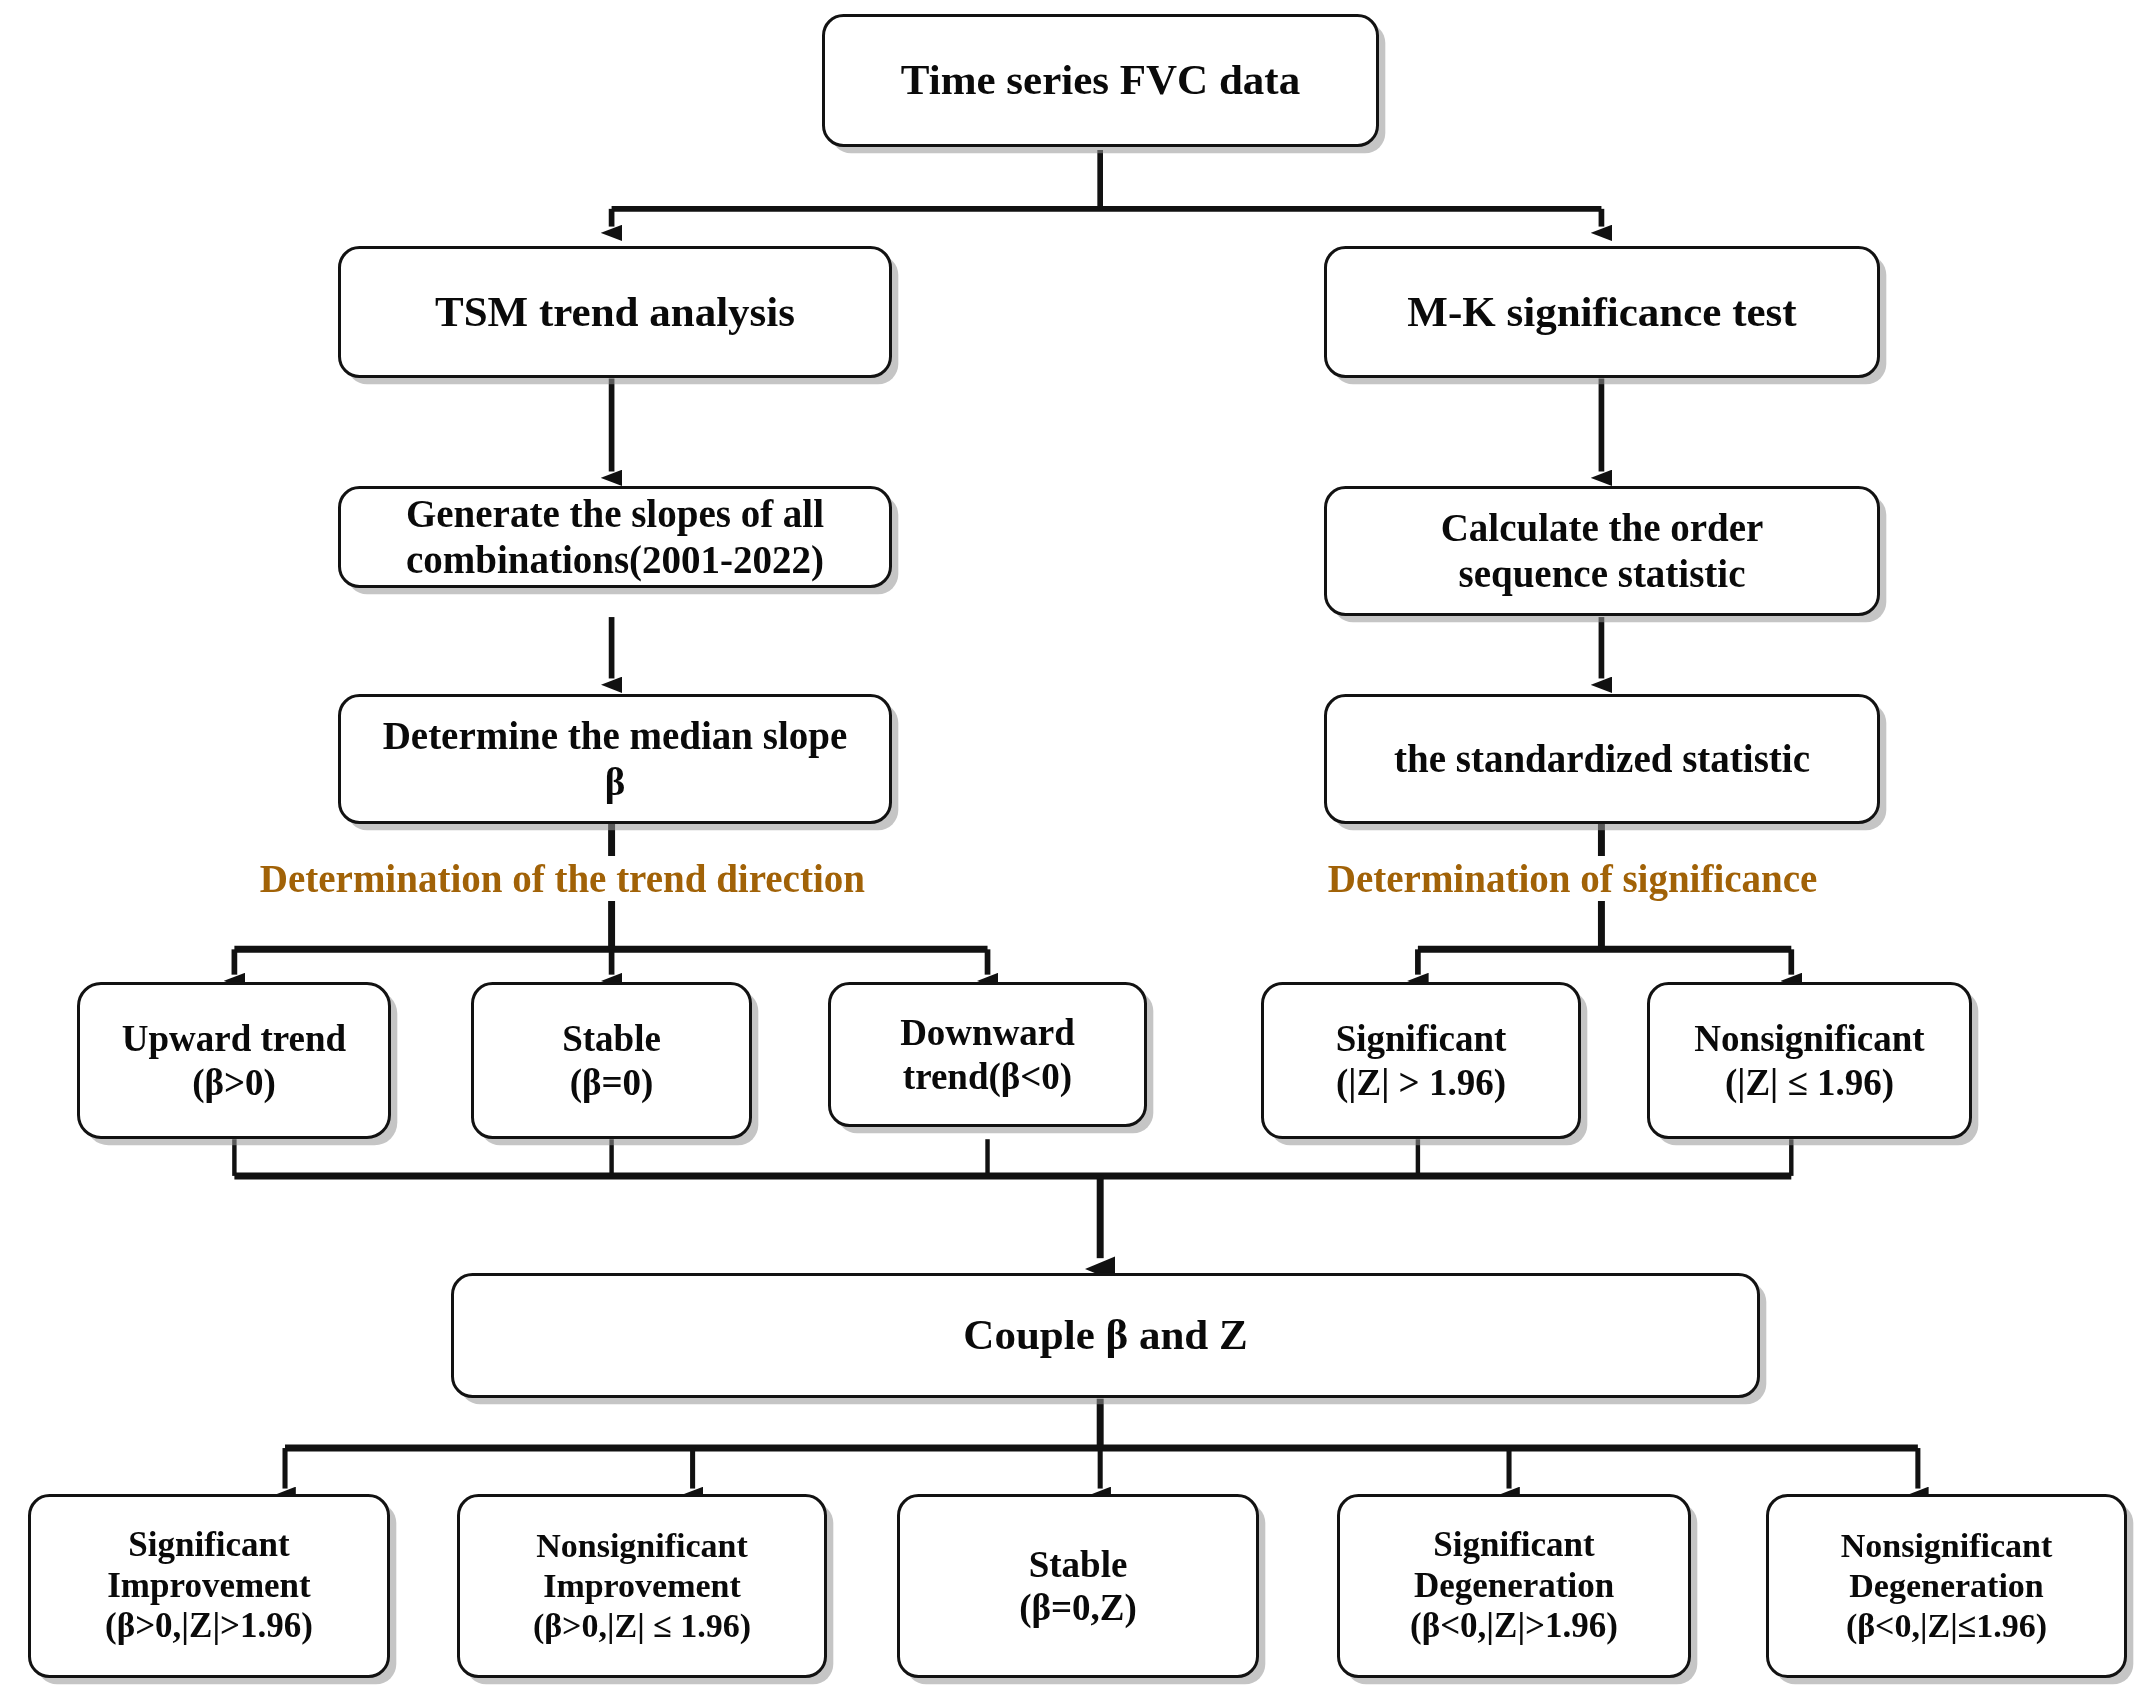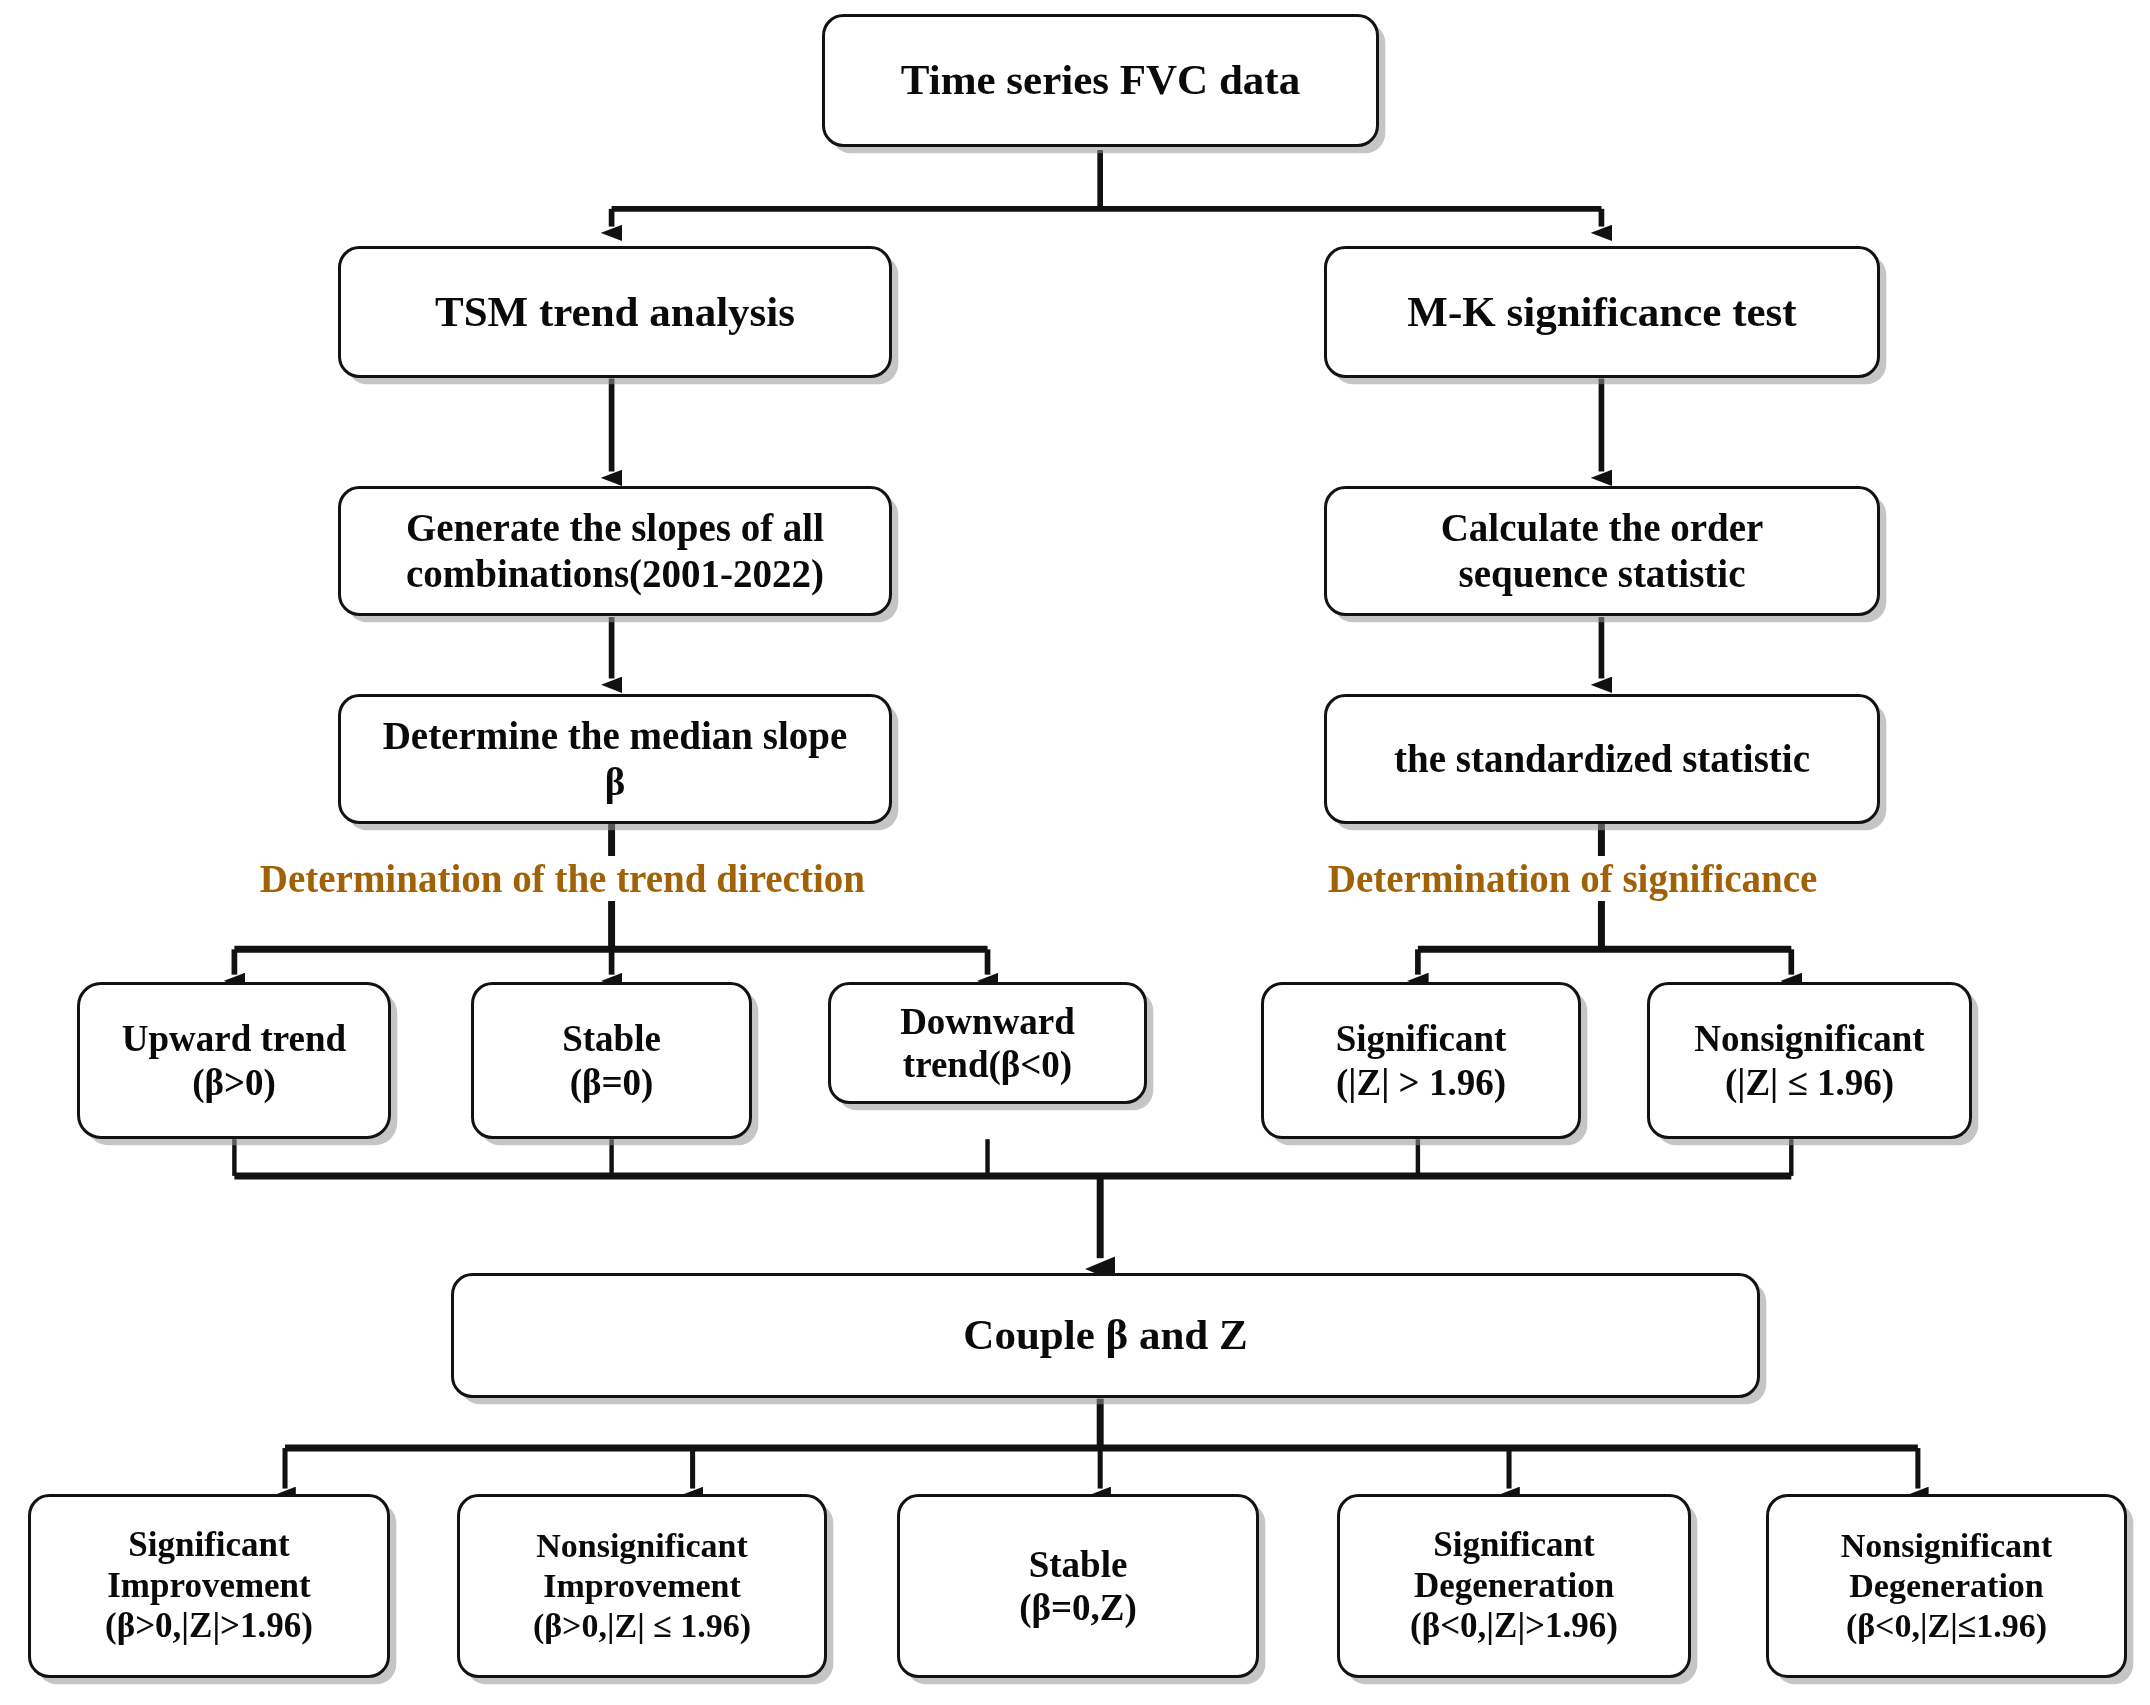--- a/index.html
+++ b/index.html
@@ -118,21 +118,21 @@
     <span class="ln">TSM trend analysis</span>
   </div>
 
   <div class="node f-68" style="left:822px; top:14px; width:557px; height:133px;">
     <span class="ln">Time series FVC data</span>
   </div>
   <div class="node f-68" style="left:1324px; top:246px; width:556px; height:132px;">
     <span class="ln">M-K significance test</span>
   </div>
 
-  <div class="node f-62" style="left:338px; top:486px; width:554px; height:130px;text-align:center;">
+  <div class="node f-62" style="left:338px; top:486px; width:554px; height:102px;text-align:center;">
     <span class="ln">Generate the slopes of all</span>
     <span class="ln">combinations(2001-2022)</span>
   </div>
   <div class="node f-62" style="left:1324px; top:486px; width:556px; height:130px;">
     <span class="ln">Calculate the order</span>
     <span class="ln">sequence statistic</span>
   </div>
 
   <div class="node f-62" style="left:338px; top:694px; width:554px; height:130px;">
     <span class="ln">Determine the median slope</span>
@@ -146,21 +146,21 @@
   <div class="edge-label" style="left:1324px; top:856px;">Determination of significance</div>
 
   <div class="node f-58" style="left:77px; top:982px; width:314px; height:157px;border-radius:24px;">
     <span class="ln">Upward trend</span>
     <span class="ln">(β&gt;0)</span>
   </div>
   <div class="node f-58" style="left:471px; top:982px; width:281px; height:157px;">
     <span class="ln">Stable</span>
     <span class="ln">(β=0)</span>
   </div>
-  <div class="node f-58" style="left:828px; top:982px; width:319px; height:122px;">
+  <div class="node f-58" style="left:828px; top:982px; width:319px; height:145px;">
     <span class="ln">Downward</span>
     <span class="ln">trend(β&lt;0)</span>
   </div>
 
   <div class="node f-58" style="left:1261px; top:982px; width:320px; height:157px;">
     <span class="ln">Significant</span>
     <span class="ln">(|Z| &gt; 1.96)</span>
   </div>
   <div class="node f-58" style="left:1647px; top:982px; width:325px; height:157px;">
     <span class="ln">Nonsignificant</span>

